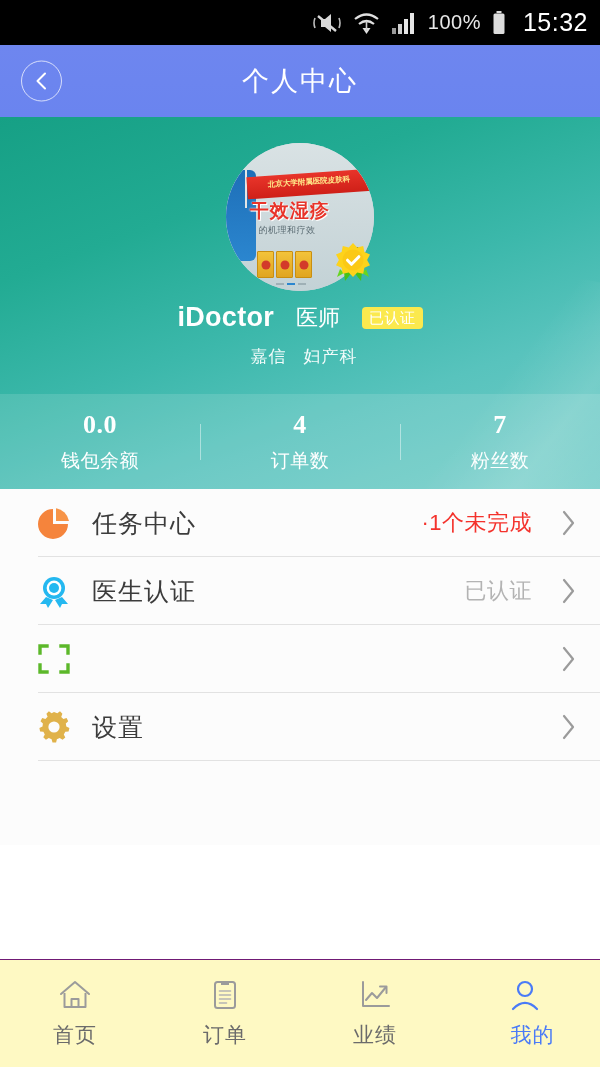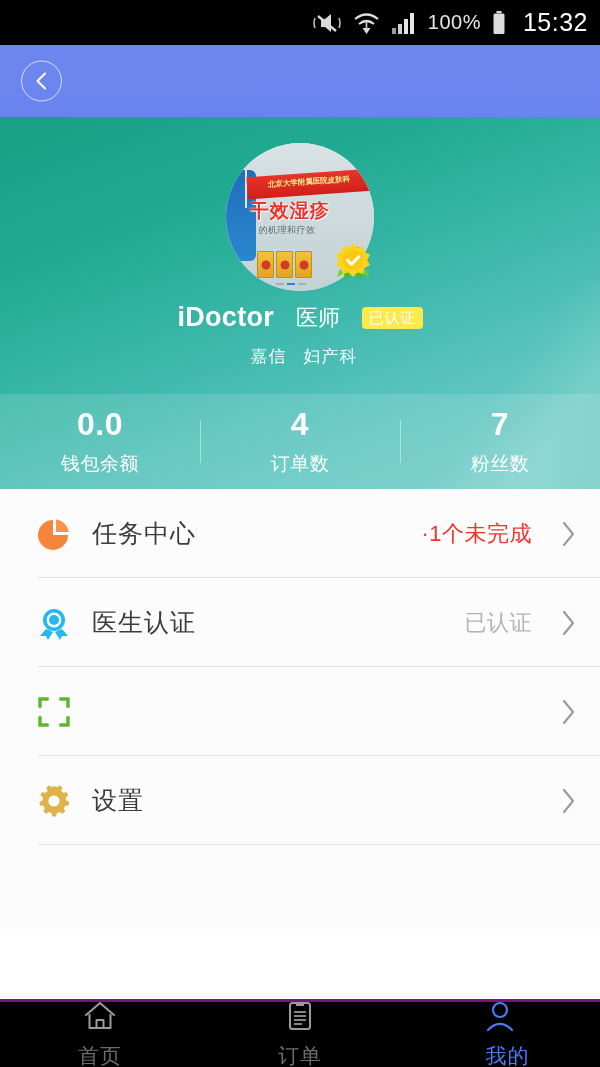--- a/index.html
+++ b/index.html
@@ -122,48 +122,48 @@
   }
   .stat{
     flex:1; text-align:center; position:relative;
     display:flex; flex-direction:column; align-items:center; justify-content:center;
     gap:8px; cursor:pointer;
   }
   .stat + .stat::before{
     content:""; position:absolute; left:0; top:14px; bottom:14px;
     width:1px; background:rgba(255,255,255,.45);
   }
-  .stat-value{ color:#fff; font-size:32px; font-weight:bold; letter-spacing:.5px;}
+  .stat-value{ color:#fff; font-size:26px; font-weight:bold; letter-spacing:.5px;font-family:Liberation Serif, serif;}
   .stat-label{ color:#fff; font-size:19px; letter-spacing:.5px;}
 
   
   .menu{ background:#fcfcfc; }
   .menu-row{
-    height:89px; display:flex; align-items:center; padding:0 22px 0 34px;
+    height:68px; display:flex; align-items:center; padding:0 22px 0 34px;
     position:relative; cursor:pointer; background:#fcfcfc;
   }
   .menu-row::after{
     content:""; position:absolute; left:38px; right:0; bottom:0;
     height:1px; background:#e2e2e2;
   }
   .menu-icon{ width:40px; height:40px; margin-right:18px;
     display:flex; align-items:center; justify-content:center; flex:none;}
   .menu-label{ font-size:25px; color:#3c3c3c; letter-spacing:1px;}
   .menu-right{ margin-left:auto; display:flex; align-items:center; gap:28px;}
   .menu-note{ font-size:22px; letter-spacing:.5px; }
   .menu-note.red{ color:#f4322c; }
   .menu-note.grey{ color:#b3b3b3; }
   .chev{ display:flex; align-items:center; }
 
   .filler{ background:#fcfcfc; height:84px; }
 
   
   .bottomnav{
-    position:absolute; left:0; right:0; bottom:0; height:68px;
-    background:#000000; border-top:3px solid #701a75;
+    position:absolute; left:0; right:0; bottom:0; height:108px;
+    background:#fef9c3; border-top:1px solid #701a75;
     display:flex;
   }
   .nav-item{
     flex:1; display:flex; flex-direction:column; align-items:center;
     justify-content:center; gap:6px; cursor:pointer;
   }
   .nav-label{ font-size:21px; color:#6b6b6b; letter-spacing:1px;}
   .nav-item.active .nav-label{ color:#4a7bf7;margin-left:15px; }
 </style>
 </head>
@@ -203,20 +203,21 @@
   </span>
   <span class="sb-time">15:32</span>
 </div>
 
 <div class="header">
   <div class="back-btn">
     <svg width="17" height="21" viewBox="0 0 17 21">
       <path d="M12 3 L4.5 10.5 L12 18" stroke="#ffffff" stroke-width="2" fill="none" stroke-linecap="round" stroke-linejoin="round"></path>
     </svg>
   </div>
+  <div class="header-title">个人中心</div>
 </div>
 
 <div class="hero">
   <div class="hero-sheen"></div>
 
   <div class="avatar-wrap">
     <div class="avatar">
       <div class="poster">
         <div class="sky"></div>
         <div class="leftband"></div>
@@ -387,20 +388,30 @@
           <path d="M9.5 12 h11"></path>
           <path d="M9.5 16 h11"></path>
           <path d="M9.5 20 h11"></path>
           <path d="M9.5 24 h7"></path>
         </g>
       </svg>
     </span>
     <span class="nav-label">订单</span>
   </div>
 
+  <div class="nav-item">
+    <span>
+      <svg width="34" height="32" viewBox="0 0 34 32">
+        <path d="M5 3 V27 H31" stroke="#9b9b9b" stroke-width="2" fill="none" stroke-linecap="round" stroke-linejoin="round"></path>
+        <path d="M8 21 L14 14 L19 19 L28 8" stroke="#9b9b9b" stroke-width="2" fill="none" stroke-linecap="round" stroke-linejoin="round"></path>
+        <path d="M22 7.5 h6.5 v6.5" stroke="#9b9b9b" stroke-width="2" fill="none" stroke-linecap="round" stroke-linejoin="round"></path>
+      </svg>
+    </span>
+    <span class="nav-label">业绩</span>
+  </div>
 
   <div class="nav-item active">
     <span>
       <svg width="32" height="32" viewBox="0 0 32 32">
         <circle cx="16" cy="10" r="7" stroke="#4a7bf7" stroke-width="2.2" fill="none"></circle>
         <path d="M4 30 q12 -12 24 0" stroke="#4a7bf7" stroke-width="2.2" fill="none" stroke-linecap="round"></path>
       </svg>
     </span>
     <span class="nav-label">我的</span>
   </div>

